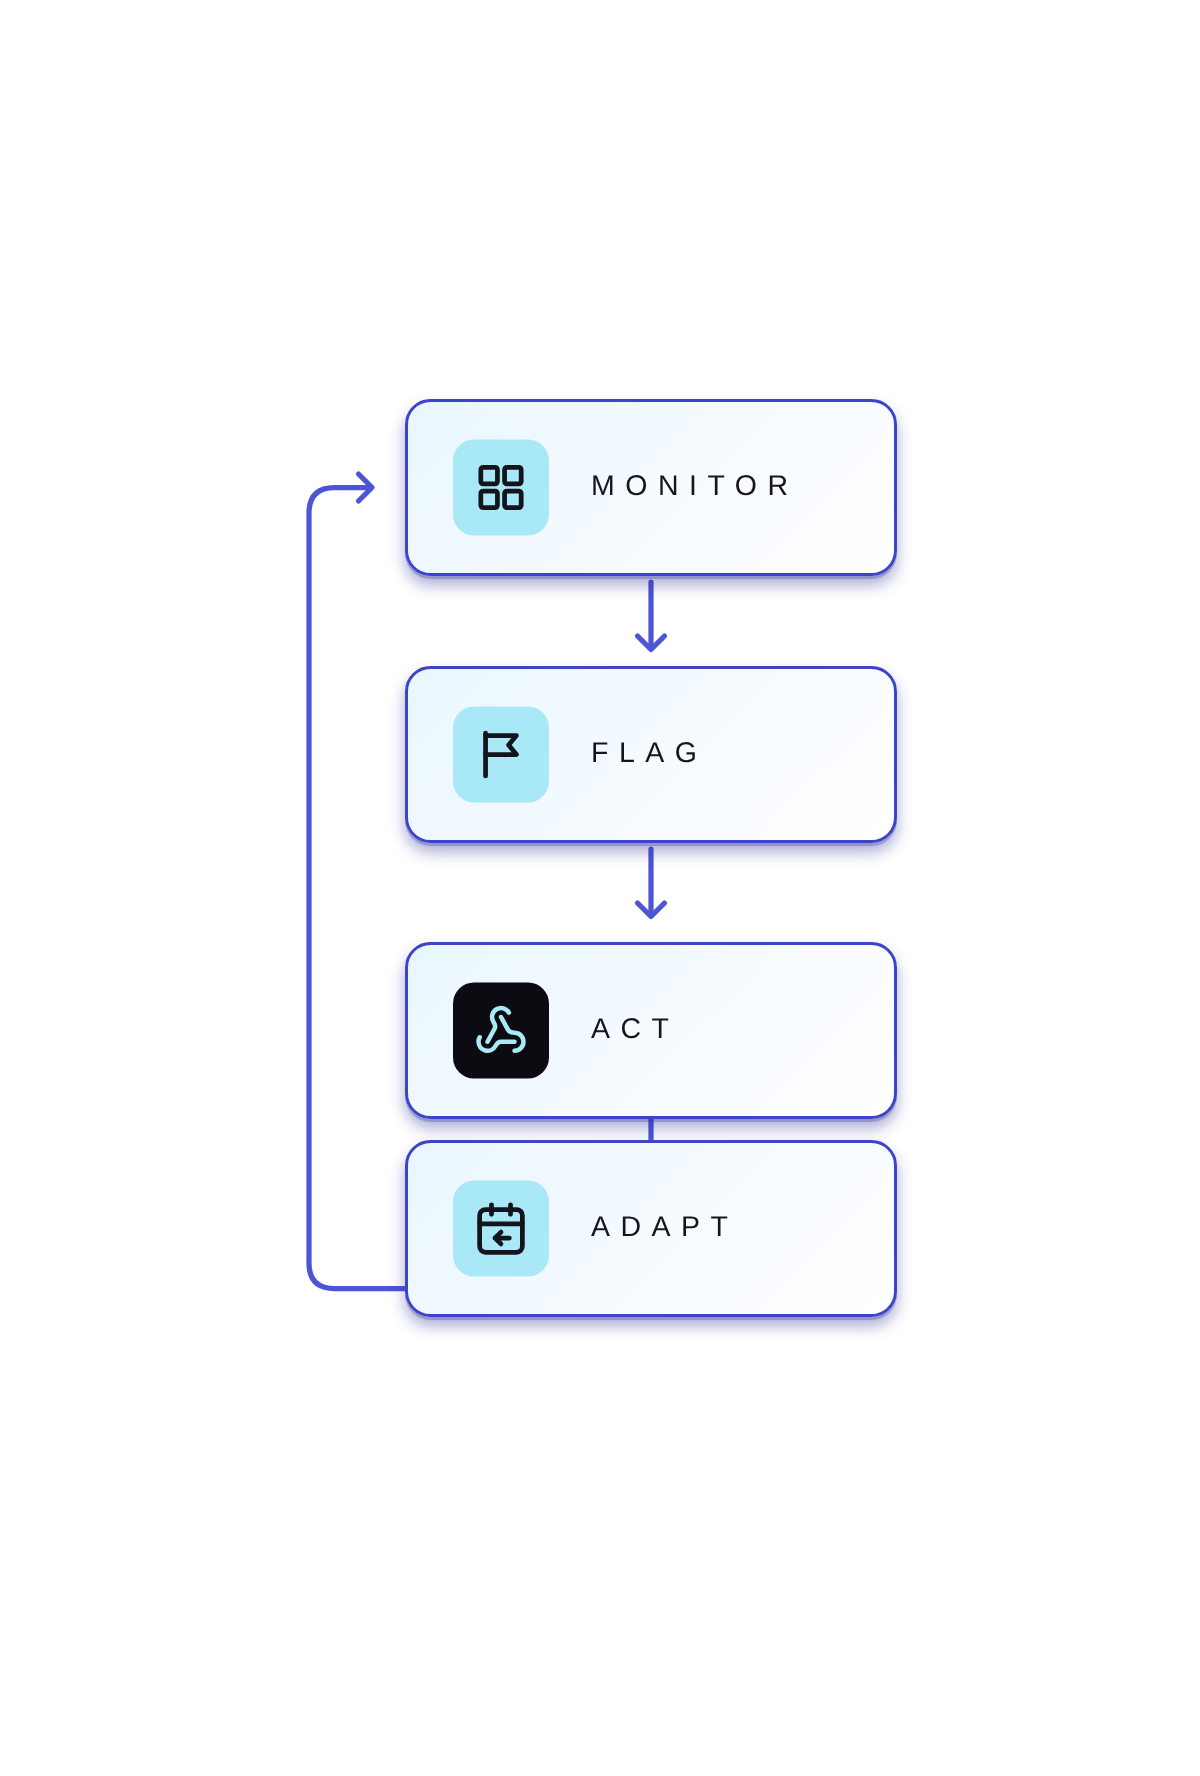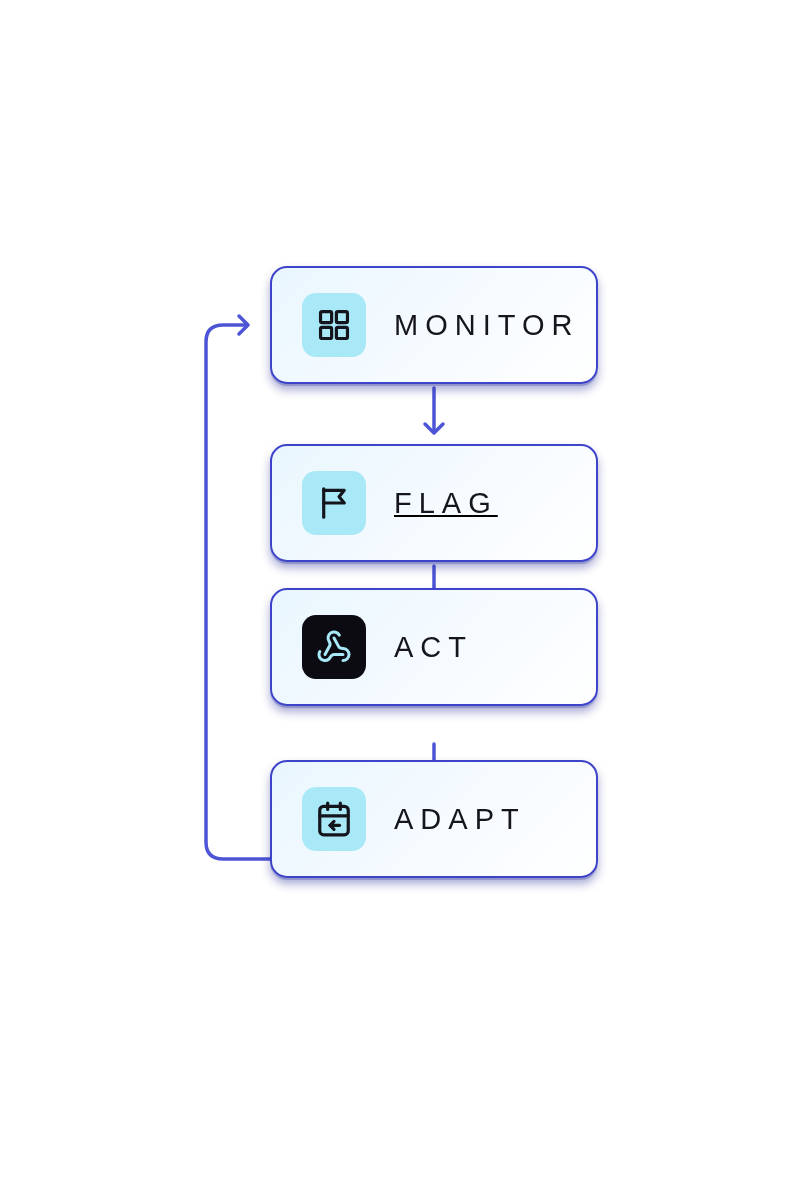--- a/index.html
+++ b/index.html
@@ -37,36 +37,36 @@
     border: 2.5px solid var(--box-border, #3e44c9);
     border-radius: 17px;
     background: linear-gradient(135deg, #e9f6fe 0%, #f6fbff 55%, #ffffff 100%);
     box-shadow: 0 6px 10px rgba(40, 46, 150, 0.40), 0 2px 0 rgba(40, 46, 150, 0.25);
     display: flex;
     align-items: center;
     padding-left: 30px;
     gap: 28px;
   }
   .box-monitor { top: 266px; }
-  .box-flag    { top: 444px; text-decoration: underline; }
-  .box-act     { top: 588px; }
+  .box-flag    { top: 444px; }
+  .box-act     { top: 628px; }
   .box-adapt   { top: 760px; }
   .icon-tile {
     width: 64px;
     height: 64px;
     border-radius: 14px;
     display: flex;
     align-items: center;
     justify-content: center;
     flex: 0 0 auto;
   }
   .icon-tile.light { background: var(--icon-bg-light, #a9e9f7); }
   .icon-tile.dark  { background: var(--icon-bg-dark, #0b0b11); }
   .step-label {
-    font-size: 29px;
+    font-size: 19px;
     font-weight: 500;
     letter-spacing: 7px;
     color: var(--text, #15151c);
     white-space: nowrap;
   }
 </style>
 </head>
 <body>
 
 <div class="canvas">

